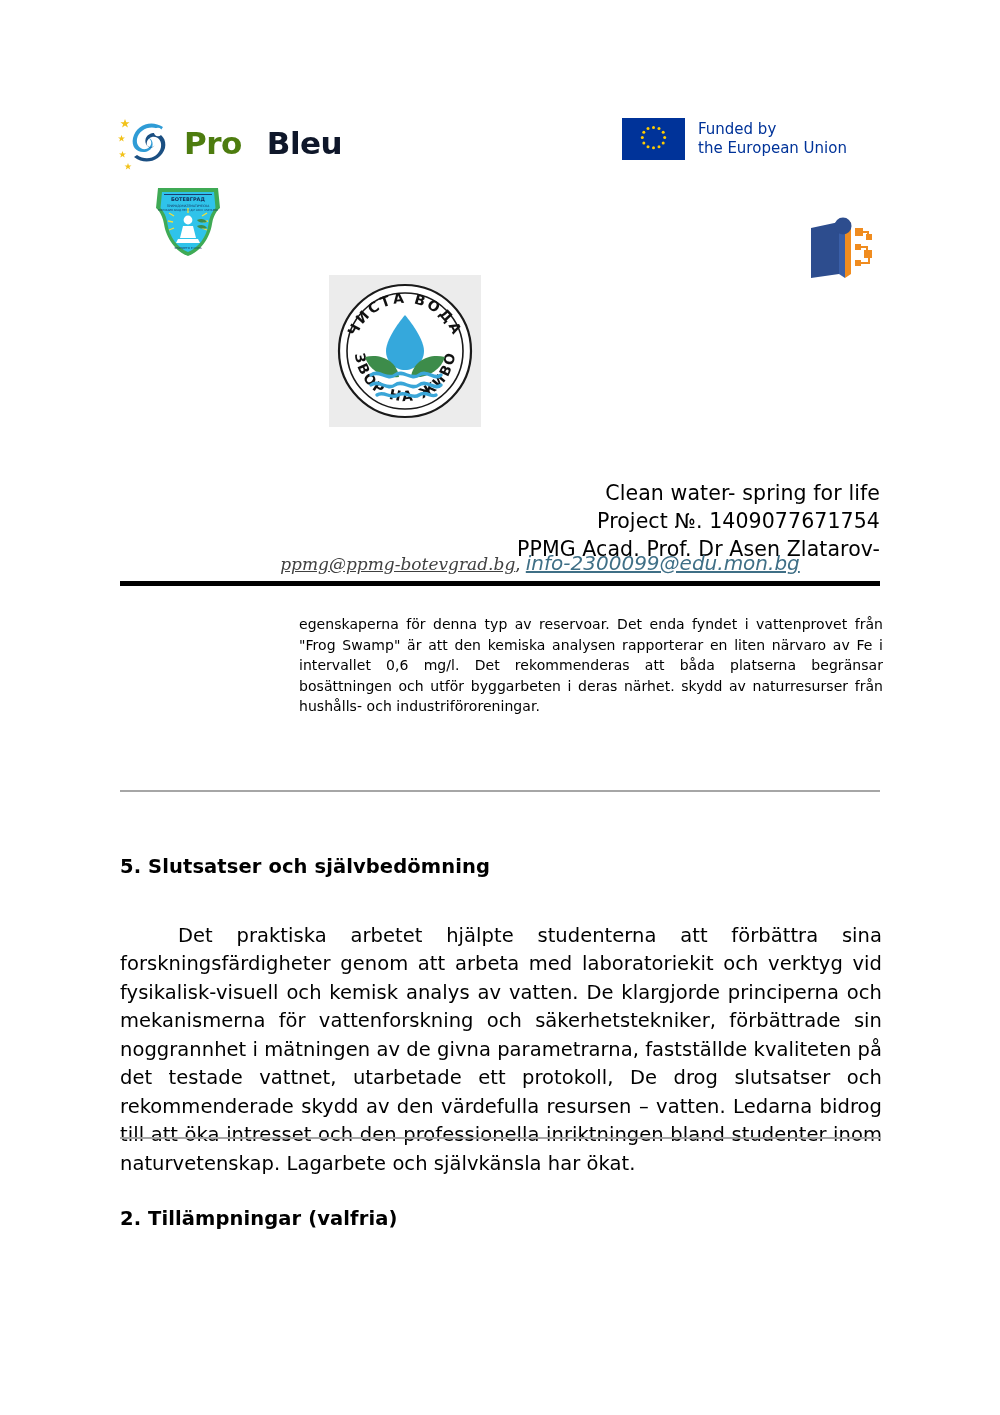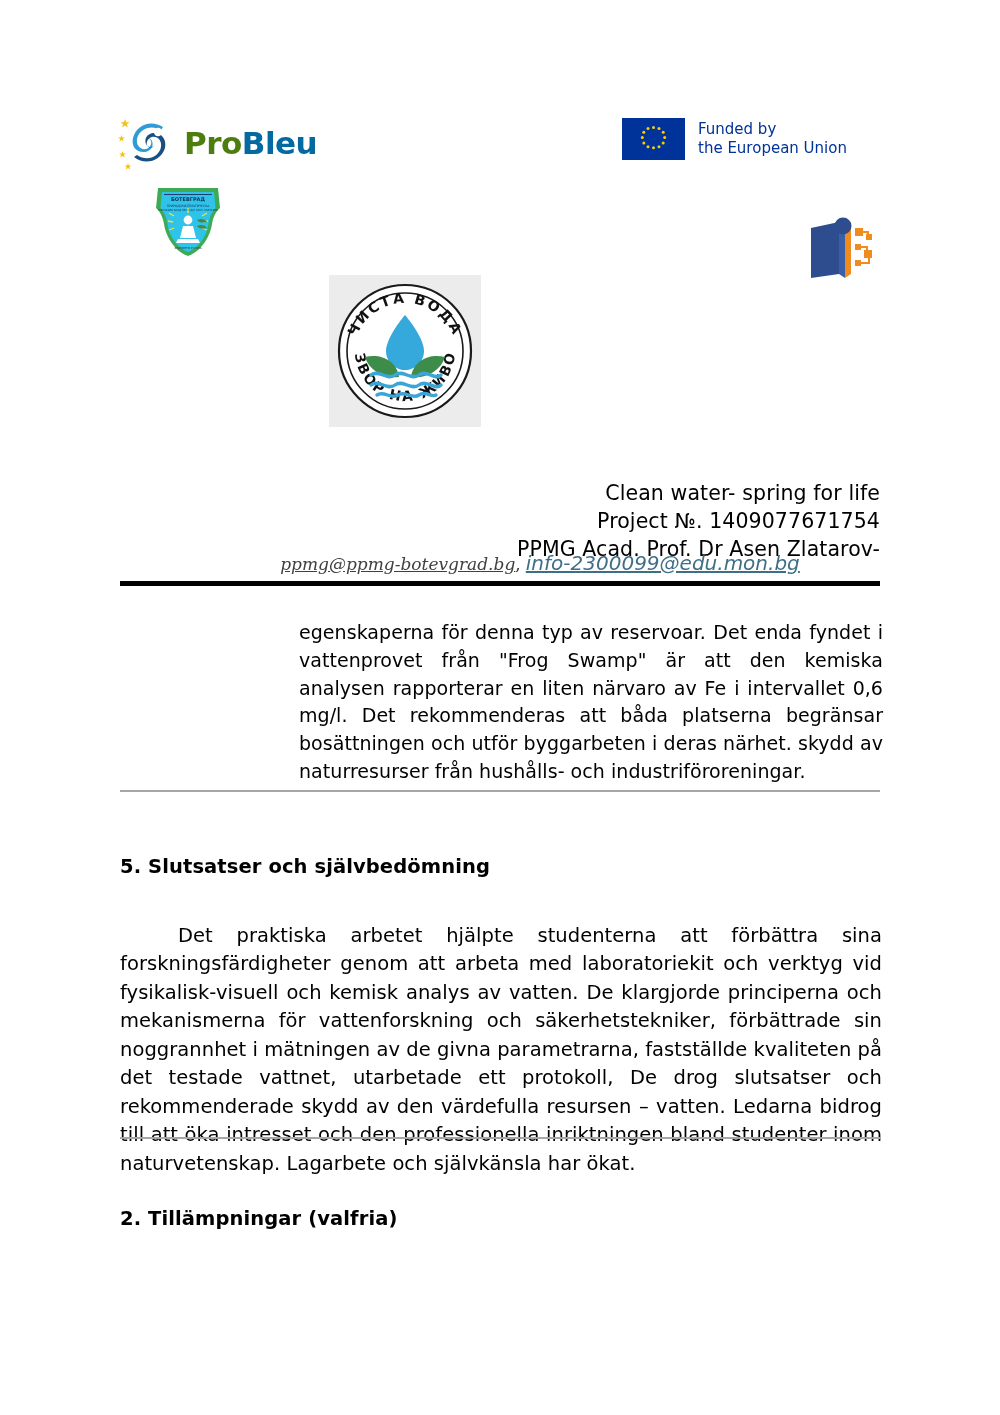--- a/index.html
+++ b/index.html
@@ -40,21 +40,21 @@
   }
   .probleu-word {
     font-family: "DejaVu Sans", sans-serif;
     font-weight: bold;
     font-size: 31px;
     letter-spacing: -0.5px;
     margin-left: 6px;
     line-height: 1;
   }
   .probleu-word .w1 { color: #4d7c0f; }
-  .probleu-word .w2 { color: #0369a1; }
+  .probleu-word .w2 { color: #0f172a; margin-left: 25px; }
 
   .logo-school {
     position: absolute;
     left: 150px;
     top: 182px;
     width: 76px;
     height: 78px;
   }
 
   .logo-eu {
@@ -157,21 +157,21 @@
   .rule-thin.r1 { top: 790px; }
   .rule-thin.r2 { top: 1137px; }
 
   
   .para-quote {
     position: absolute;
     left: 299px;
     top: 600px;
     width: 584px;
     text-align: justify;
-    font-size: 19px;
+    font-size: 14px;
     line-height: 1.465;
     letter-spacing: 0.05px;
   }
 
   .section-heading {
     position: absolute;
     left: 120px;
     font-size: 19.5px;
     line-height: 1.3;
     letter-spacing: 0.1px;

